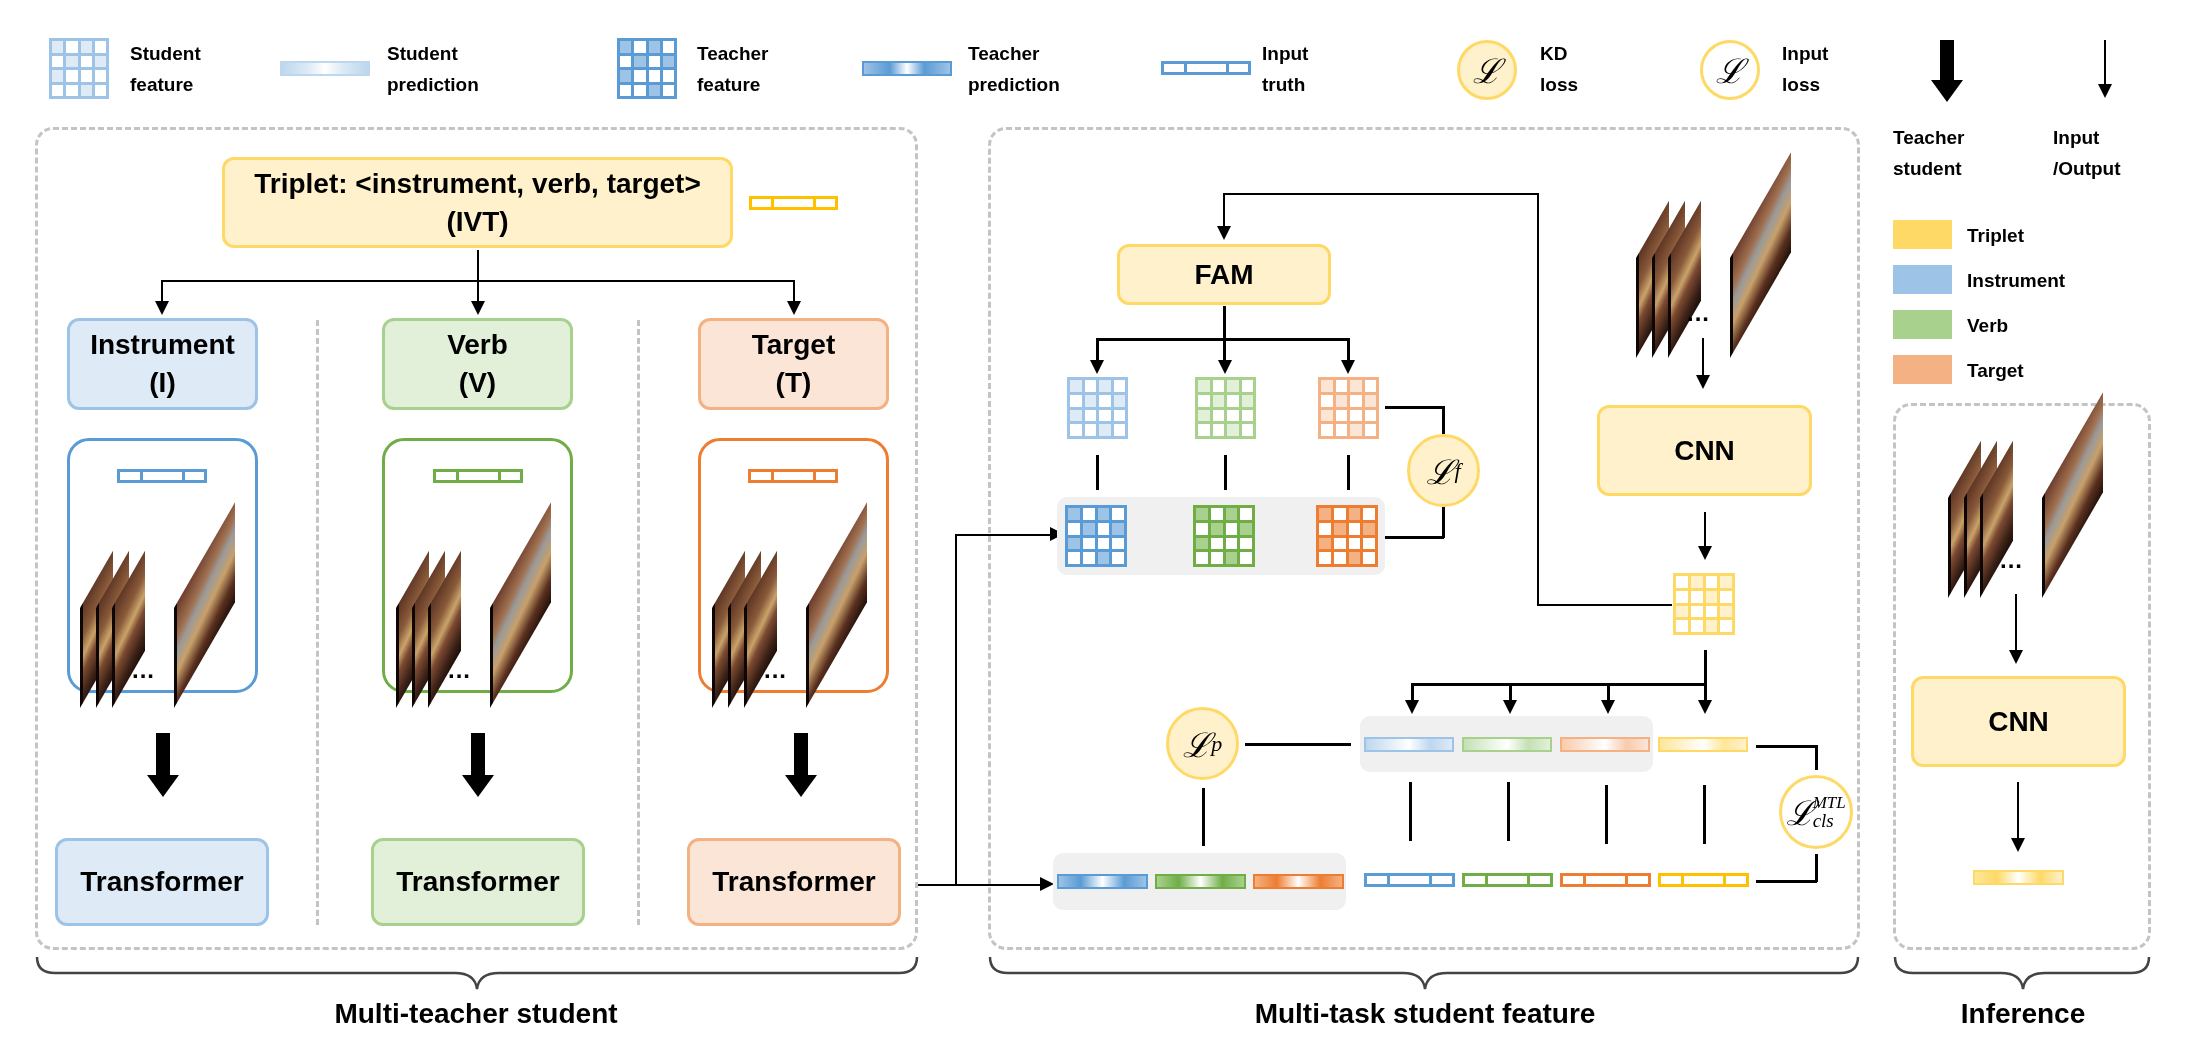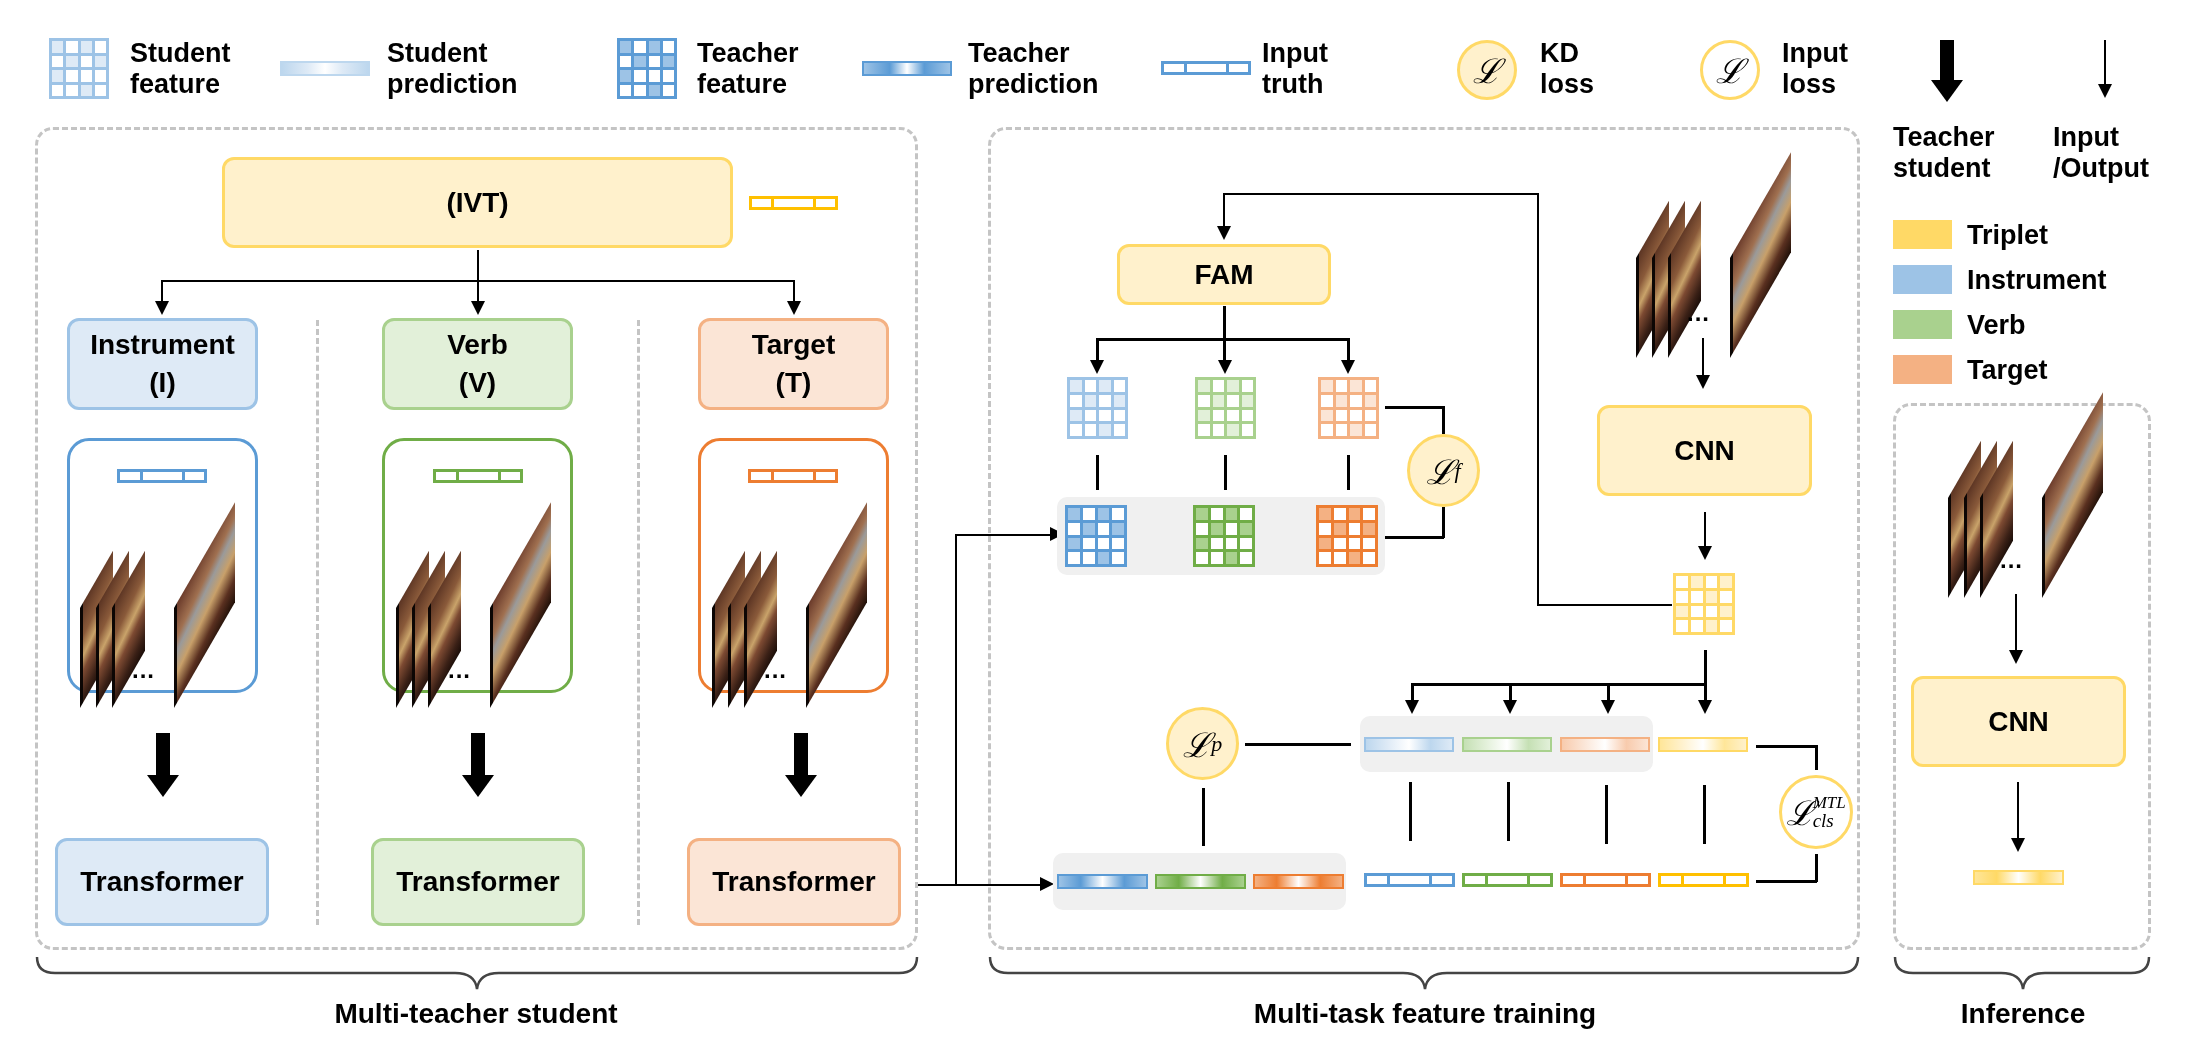--- a/index.html
+++ b/index.html
@@ -1,19 +1,19 @@
 <!DOCTYPE html>
 <html><head>
 <meta charset="utf-8">
 <style>
   html, body { margin:0; padding:0; background:#fff; }
   body { width:2185px; height:1063px; position:relative; overflow:hidden;
          font-family:"Liberation Sans", "DejaVu Sans", sans-serif; color:#000; }
   .abs { position:absolute; }
-  .txt { font-weight:bold; font-size:27px; line-height:31px; white-space:nowrap; }
+  .txt { font-weight:bold; font-size:19px; line-height:31px; white-space:nowrap; }
   .ctr { display:flex; align-items:center; justify-content:center; text-align:center; flex-direction:column; }
   .dashpanel { position:absolute; border:3px dashed #c4c4c4; border-radius:18px; box-sizing:border-box; }
   .vsep { position:absolute; width:0; border-left:3px dashed #c4c4c4; }
   .box { position:absolute; border-radius:12px; box-sizing:border-box; border:3px solid; font-weight:bold; font-size:28px; line-height:38px; }
   .yellowbox { background:#fff1cc; border-color:#ffd966; }
   .bluebox { background:#deeaf6; border-color:#9dc3e6; }
   .greenbox { background:#e2f0d9; border-color:#a9d18e; }
   .orangebox { background:#fbe5d6; border-color:#f4b183; }
   .frame { position:absolute; border:3px solid; border-radius:22px; box-sizing:border-box; background:#fff; }
   .gt { position:absolute; height:14px; box-sizing:border-box; border:3px solid; display:flex; }
@@ -158,20 +158,21 @@
   <div class="abs txt" style="left:1967px;top:265px;">Instrument</div>
   <div class="swatch" style="left:1893px;top:310px;background:#a9d18e;"></div>
   <div class="abs txt" style="left:1967px;top:310px;">Verb</div>
   <div class="swatch" style="left:1893px;top:355px;background:#f4b183;"></div>
   <div class="abs txt" style="left:1967px;top:355px;">Target</div>
 </div>
 
 <div class="dashpanel" style="left:35px;top:127px;width:883px;height:823px;"></div>
 
 <div class="box yellowbox ctr" style="left:222px;top:157px;width:511px;height:91px;">
+  <div>Triplet: &lt;instrument, verb, target&gt;</div>
     <div>(IVT)</div>
 </div>
 <div class="gt" style="left:749px;top:196px;width:89px;border-color:#ffc000;">
     <span style="border-color:#ffc000"></span>
     <span style="border-color:#ffc000"></span>
     <span></span>
   </div>
 
 <div class="vline" style="left:477px;top:250px;height:53px;"></div>
 <div class="hline" style="left:162px;top:280px;width:632px;"></div>
@@ -515,21 +516,21 @@
   <span class="math">ℒ</span>
   <span style="display:flex;flex-direction:column;line-height:18px;margin-left:-2px;">
     <span style="font-size:17px;">MTL</span>
     <span style="font-size:19px;font-style:italic;">cls</span>
   </span>
 </div>
 
 <svg class="brace" style="left:988px;top:955px;" width="875" height="40">
   <path d="M2 2 Q2 18 20 18 L415 18 Q435 18 437 34 Q439 18 459 18 L852 18 Q870 18 870 2" fill="none" stroke="#444" stroke-width="2.5"></path>
 </svg>
-<div class="abs txt ctr" style="left:1175px;top:998px;width:500px;font-size:28px;">Multi-task feature training</div>
+<div class="abs txt ctr" style="left:1175px;top:998px;width:500px;font-size:28px;">Multi-task student feature</div>
 
 <div class="dashpanel" style="left:1893px;top:403px;width:258px;height:547px;"></div>
 
 <div class="frames" style="left:1948px;top:410px;">
   <div class="fr" style="left:0;top:88px;width:30px;height:100px;transform:skewY(-60deg);"></div>
   <div class="fr" style="left:16px;top:88px;width:30px;height:100px;transform:skewY(-60deg);"></div>
   <div class="fr" style="left:32px;top:88px;width:30px;height:100px;transform:skewY(-60deg);"></div>
   <div class="fr alt" style="left:94px;top:88px;width:58px;height:100px;transform:skewY(-60deg);"></div>
 </div>
 <div class="dots" style="left:2000px;top:555px;">...</div>

